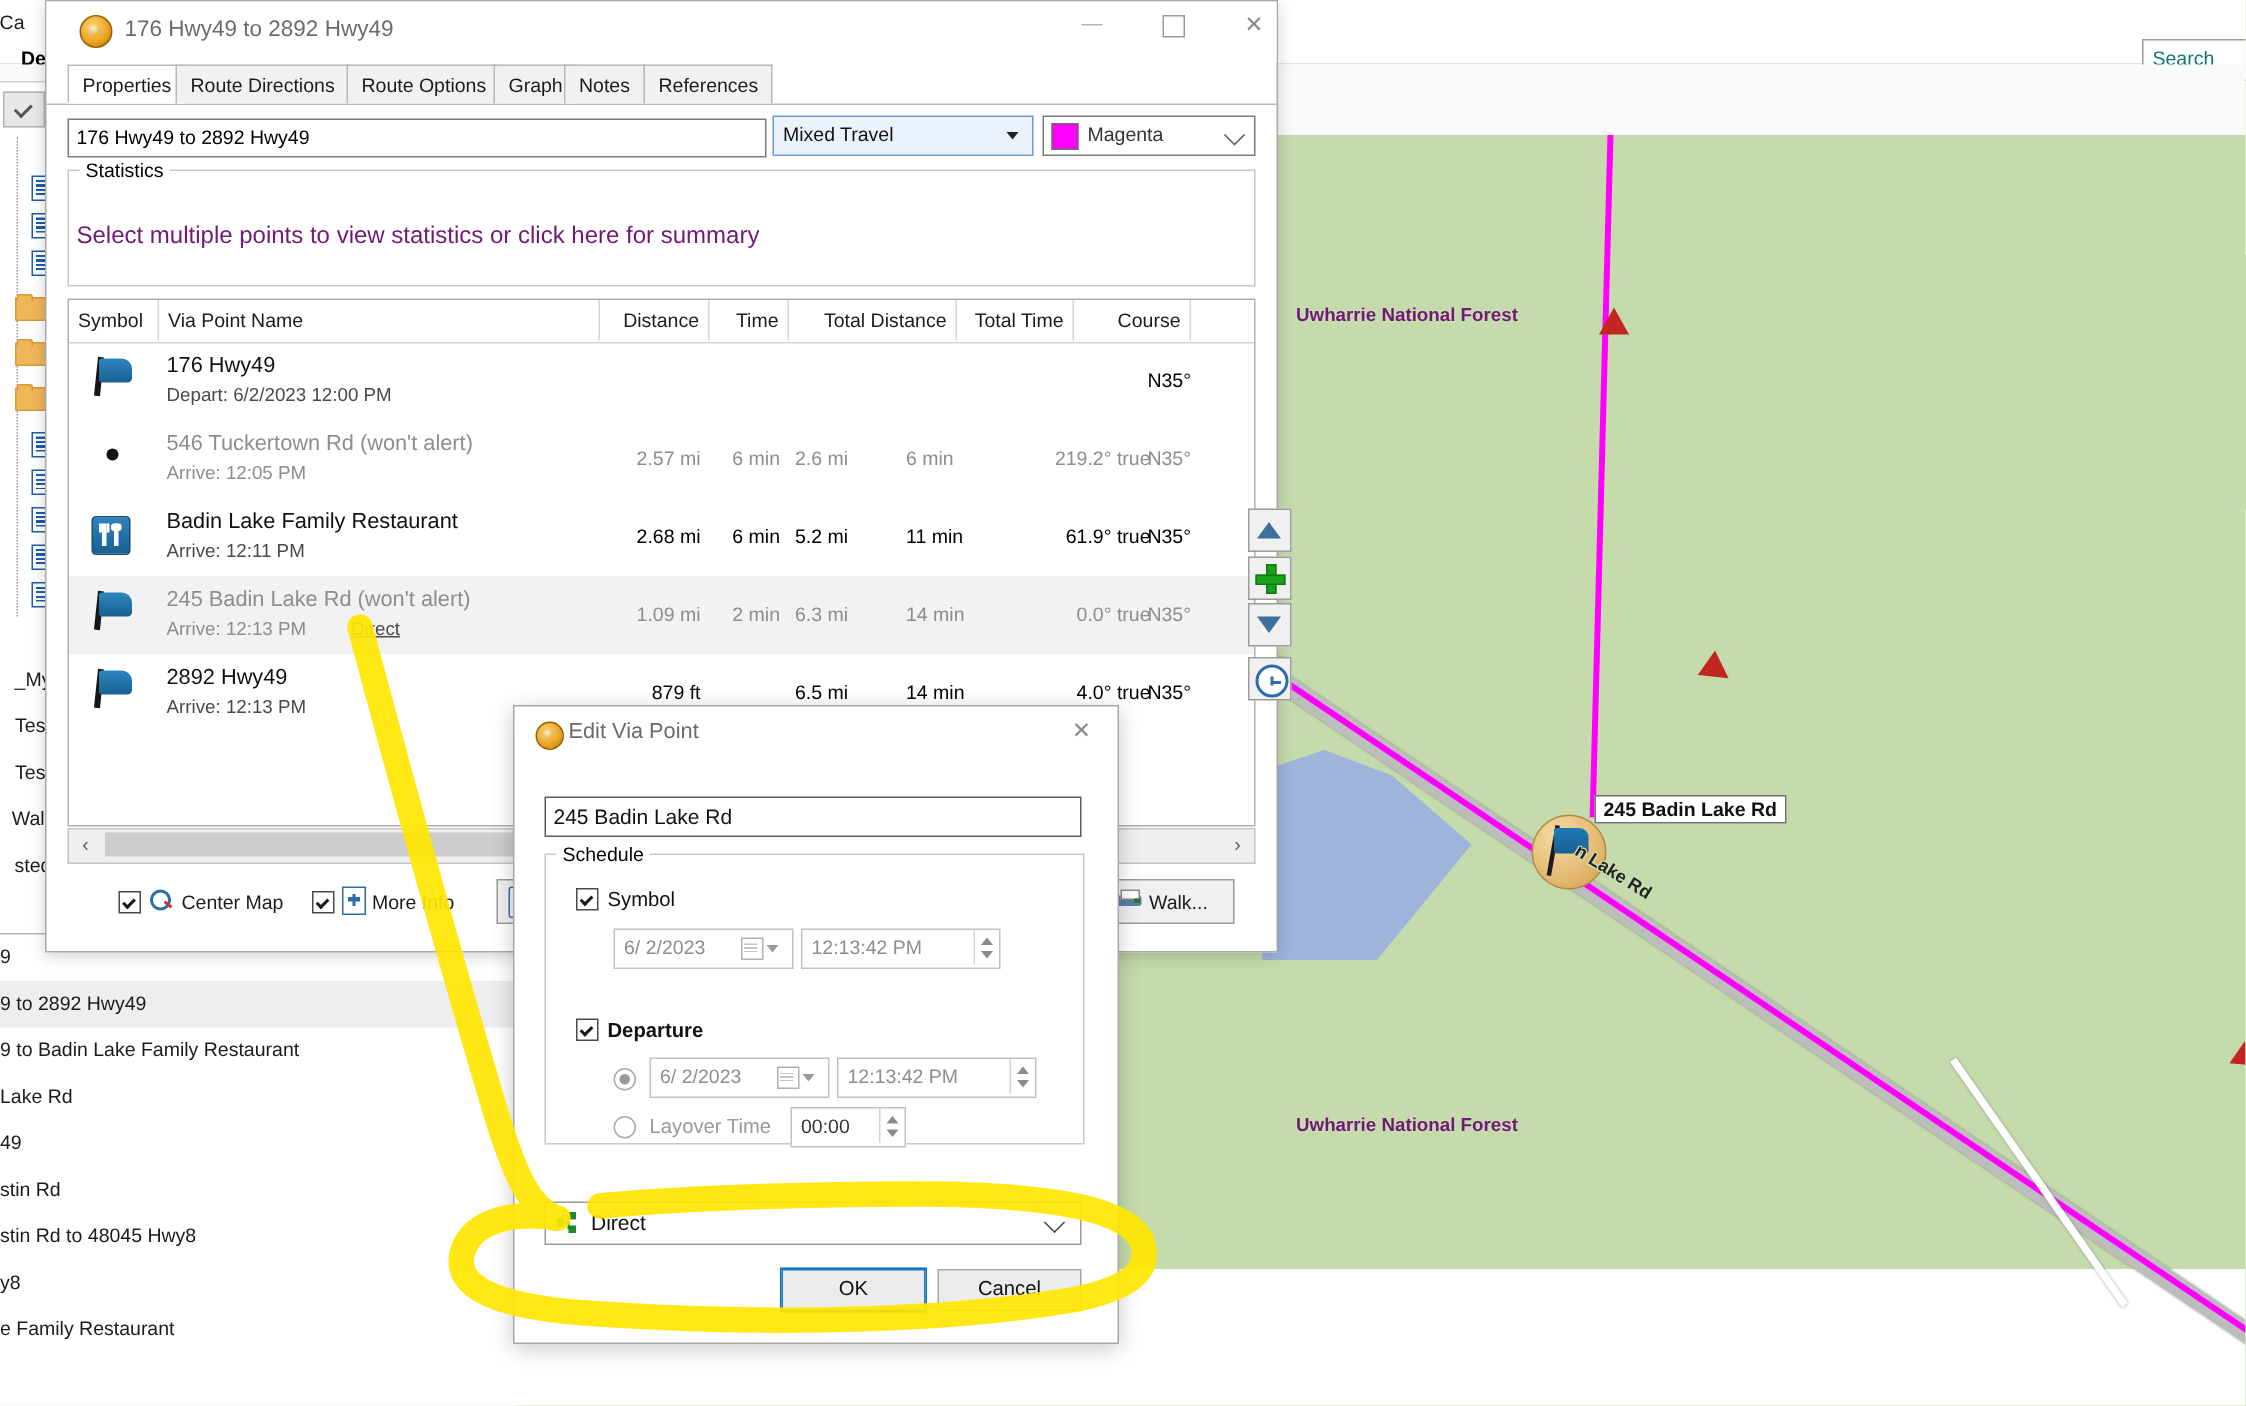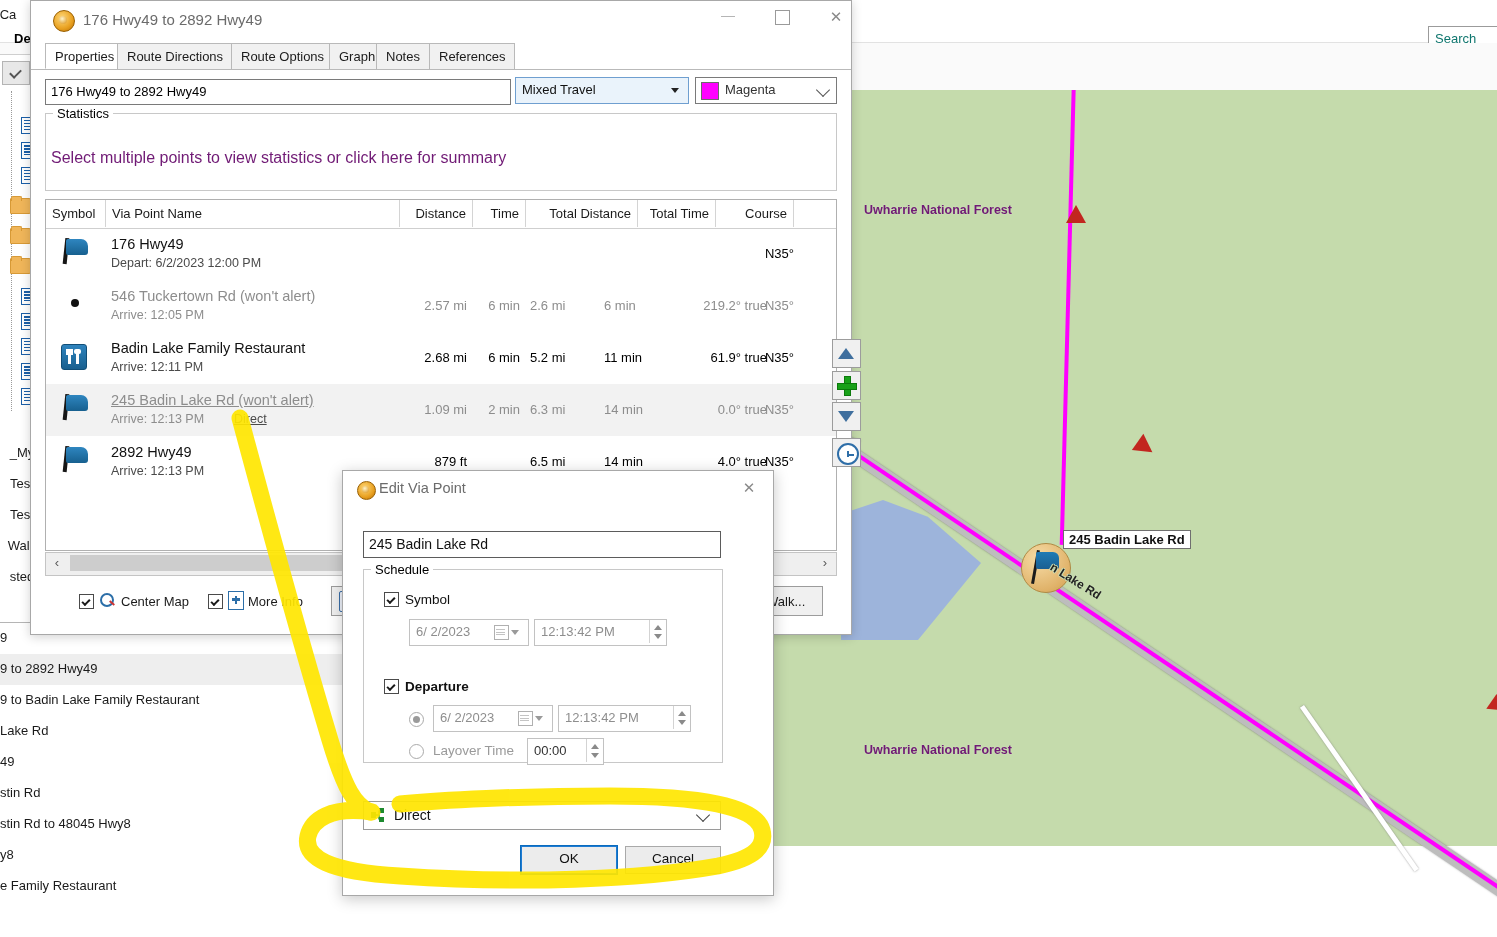--- a/index.html
+++ b/index.html
@@ -147,21 +147,21 @@
   #botbar{position:absolute;left:14px;top:581px;width:790px;height:38px;}
   .chkbox{position:absolute;width:13px;height:13px;border:1px solid #4a4a4a;background:#fff;}
   .chkbox::after{content:"";position:absolute;left:2px;top:4px;width:6px;height:3px;
      border-left:2px solid #1b1b1b;border-bottom:2px solid #1b1b1b;transform:rotate(-45deg);}
   .binicon{position:absolute;width:17px;height:16px;}
   .smalllbl{position:absolute;font-size:13px;color:#1b1b1b;white-space:nowrap;}
   .tbtn{position:absolute;height:28px;border:1px solid #9c9c9c;background:#f0f0f0;}
 
   
   #dlg{position:absolute;left:342px;top:470px;width:402px;height:424px;background:#ffffff;
-       border:1px solid #a8a8a8;box-shadow:0 3px 14px rgba(0,0,0,.22);padding-left:28px;}
+       border:1px solid #a8a8a8;box-shadow:0 3px 14px rgba(0,0,0,.22);}
   #dlg-icon{position:absolute;left:14px;top:10px;width:17px;height:17px;border-radius:50%;
      background:radial-gradient(circle at 40% 35%,#ffd97a,#e8a020 60%,#b96c00);border:1px solid #9a6000;}
   #dlg-icon::after{content:"";position:absolute;left:4px;top:4px;width:7px;height:7px;border-radius:50%;
      background:radial-gradient(circle at 40% 35%,#fff3c8,#d98f12);}
   #dlg-title{position:absolute;left:36px;top:9px;font-size:14.5px;color:#6b6b6b;}
   #dlg-close{position:absolute;right:4px;top:2px;width:40px;height:30px;line-height:30px;text-align:center;
      font-size:15px;color:#8a8a8a;}
   #dlg-name{position:absolute;left:20px;top:60px;width:356px;height:25px;border:1px solid #5b5b5b;background:#fff;}
   #dlg-name span{position:absolute;left:5px;top:4px;font-size:14px;color:#111;}
   #sched-group{position:absolute;left:20px;top:98px;width:358px;height:192px;border:1px solid #c8c8c8;}
@@ -384,21 +384,21 @@
       <div class="cell" style="left:558px;top:18px;">11 min</div>
       <div class="cell" style="left:608px;top:18px;width:113px;text-align:right;">61.9° true</div>
       <div class="cell" style="left:700px;top:18px;width:48px;text-align:right;">N35°</div>
     </div>
 
     <div class="trow dim sel" style="top:184px;height:52px;">
       <div class="flagicon" style="left:14px;top:9px;">
           <div class="pole"></div>
           <div class="cloth"></div>
         </div>
-      <div class="cell c-name" style="left:65px;top:8px;text-decoration:underline;">245 Badin Lake Rd (won't alert)</div>
+      <div class="cell c-name" style="left:65px;top:8px;">245 Badin Lake Rd (won't alert)</div>
       <div class="cell c-sub" style="left:65px;top:28px;">Arrive: 12:13 PM</div>
       <div class="cell c-sub link-direct" style="left:188px;top:28px;color:#4a4a4a;">Direct</div>
       <div class="cell" style="left:340px;top:18px;width:81px;text-align:right;">1.09 mi</div>
       <div class="cell" style="left:421px;top:18px;width:53px;text-align:right;">2 min</div>
       <div class="cell" style="left:484px;top:18px;">6.3 mi</div>
       <div class="cell" style="left:558px;top:18px;">14 min</div>
       <div class="cell" style="left:608px;top:18px;width:113px;text-align:right;">0.0° true</div>
       <div class="cell" style="left:700px;top:18px;width:48px;text-align:right;">N35°</div>
     </div>
 

